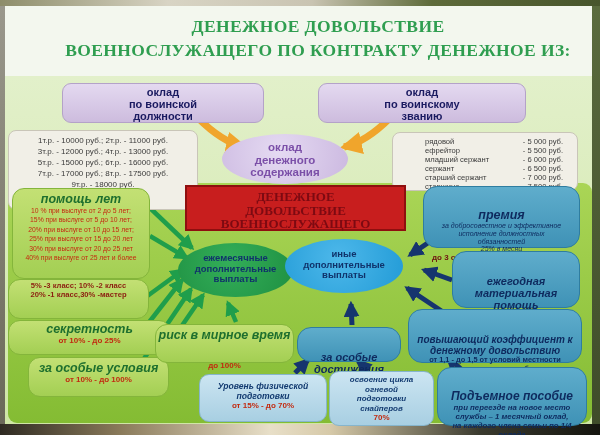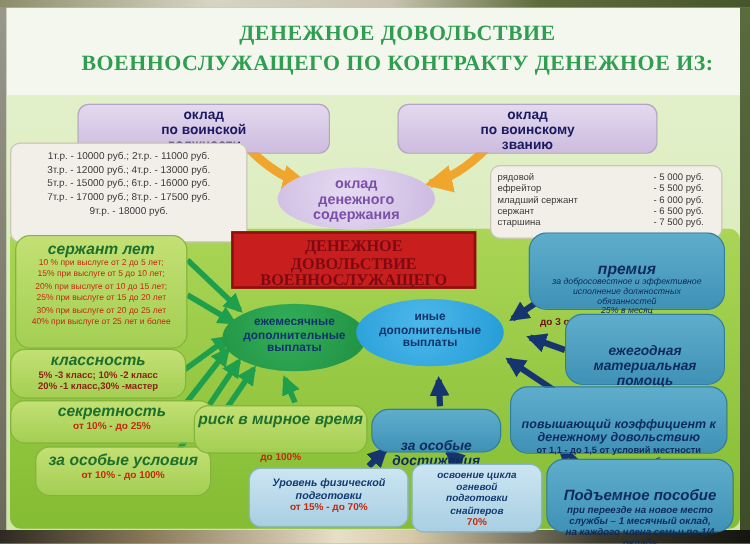--- a/index.html
+++ b/index.html
@@ -47,21 +47,21 @@
   .teal-box{background:linear-gradient(#5fadcc,#3f92b6);border:1px solid #2f7da0;border-radius:14px;
     text-align:center;color:#0e2a5e;}
   .teal-box .tb-title{font-weight:bold;font-style:italic;margin-top:20px;}
   .lblue-box{background:linear-gradient(#cce5f2,#a8cfe2);border:1px solid #86b5cc;border-radius:10px;
     text-align:center;color:#123a70;font-style:italic;font-weight:bold;}
   #monthly-ellipse{background:radial-gradient(circle at 45% 35%,#33ae59,#1e8f41);color:#10336b;
     font-size:9.5px;line-height:10.5px;padding-top:10px;}
   #other-ellipse{background:radial-gradient(circle at 45% 35%,#4db8ea,#219ad6);color:#10336b;
     font-size:9.5px;line-height:10.5px;padding-top:10px;}
 
-  .rrow{display:flex;justify-content:space-between;padding:0 14px 0 5px;line-height:9px;font-size:7.6px;}
+  .rrow{display:flex;justify-content:space-between;padding:0 14px 0 32px;line-height:9px;font-size:7.6px;}
   #rank-list{padding-top:4px;}
   #post-list{font-size:8px;line-height:11px;padding-top:4px;}
 
   svg{position:absolute;left:0;top:0;}
   .z2{z-index:2;}
 </style>
 </head>
 <body>
 
 <div id="stage">
@@ -109,21 +109,21 @@
     <line x1="463" y1="371" x2="447" y2="356" stroke="#16356e" stroke-width="5" marker-end="url(#ah-n)"></line>
   </svg>
 
   <div class="abs lav-box ml z2" style="left:62px;top:83px;width:202px;height:40px;">оклад
 по воинской
 должности</div>
   <div class="abs lav-box ml z2" style="left:318px;top:83px;width:208px;height:40px;">оклад
 по воинскому
 званию</div>
 
-  <div class="abs white-box ml z2" id="post-list" style="left:8px;top:114px;width:190px;height:80px;">1т.р. - 10000 руб.; 2т.р. - 11000 руб.
+  <div class="abs white-box ml z2" id="post-list" style="left:8px;top:130px;width:190px;height:80px;">1т.р. - 10000 руб.; 2т.р. - 11000 руб.
 3т.р. - 12000 руб.; 4т.р. - 13000 руб.
 5т.р. - 15000 руб.; 6т.р. - 16000 руб.
 7т.р. - 17000 руб.; 8т.р. - 17500 руб.
 9т.р. - 18000 руб.</div>
 
   <div class="abs white-box z2" id="rank-list" style="left:392px;top:132px;width:186px;height:59px;">
     <div class="rrow">
         <span>рядовой</span>
         <span>- 5 000 руб.</span>
       </div>
@@ -133,49 +133,52 @@
       </div>
     <div class="rrow">
         <span>младший сержант</span>
         <span>- 6 000 руб.</span>
       </div>
     <div class="rrow">
         <span>сержант</span>
         <span>- 6 500 руб.</span>
       </div>
     <div class="rrow">
+        <span>старший сержант</span>
+        <span>- 7 000 руб.</span>
+      </div>
+    <div class="rrow">
         <span>старшина</span>
         <span>- 7 500 руб.</span>
       </div>
   </div>
 
   <div class="abs ellipse ml z2" id="salary-ellipse" style="left:222px;top:134px;width:126px;height:50px;">оклад
 денежного
 содержания</div>
-  <div class="abs ml z2" id="main-red-box" style="left:185px;top:185px;width:196px;height:46px;">ДЕНЕЖНОЕ
+  <div class="abs ml z2" id="main-red-box" style="left:185px;top:185px;width:221px;height:46px;">ДЕНЕЖНОЕ
 ДОВОЛЬСТВИЕ
 ВОЕННОСЛУЖАЩЕГО</div>
   <div class="abs ellipse ml z2" id="monthly-ellipse" style="left:178px;top:243px;width:115px;height:54px;">ежемесячные
 дополнительные
 выплаты</div>
   <div class="abs ellipse ml z2" id="other-ellipse" style="left:285px;top:239px;width:118px;height:54px;">иные
 дополнительные
 выплаты</div>
 
   <div class="abs green-box z2" style="left:12px;top:188px;width:138px;height:91px;padding-top:3px;">
-    <div class="gb-title">сержант лет</div>
+    <div class="gb-title">помощь лет</div>
     <div class="red-detail ml" style="font-size:6.8px;line-height:9.4px;font-weight:normal;color:#c42a10;">10 % при выслуге от 2 до 5 лет;
 15% при выслуге от 5 до 10 лет;
 20% при выслуге от 10 до 15 лет;
 25% при выслуге от 15 до 20 лет
 30% при выслуге от 20 до 25 лет
 40% при выслуге от 25 лет и более</div>
   </div>
   <div class="abs green-box z2" style="left:8px;top:279px;width:141px;height:40px;padding-top:1px;">
-    <div class="gb-title">классность</div>
     <div class="darkred-detail ml" style="font-size:7.6px;line-height:9px;">5% -3 класс; 10% -2 класс
 20% -1 класс,30% -мастер</div>
   </div>
   <div class="abs green-box z2" style="left:8px;top:320px;width:163px;height:35px;padding-top:1px;">
     <div class="gb-title">секретность</div>
     <div class="red-detail" style="font-size:8px;">от 10% - до 25%</div>
   </div>
   <div class="abs green-box z2" style="left:28px;top:357px;width:141px;height:40px;padding-top:3px;">
     <div class="gb-title">за особые условия</div>
     <div class="red-detail" style="font-size:8px;">от 10% - до 100%</div>

